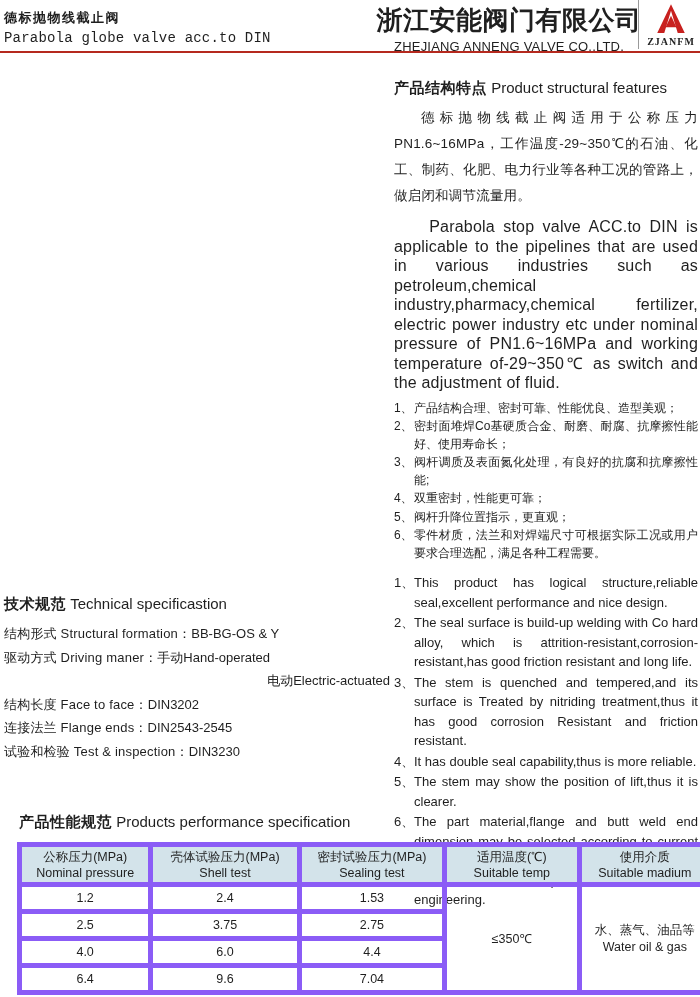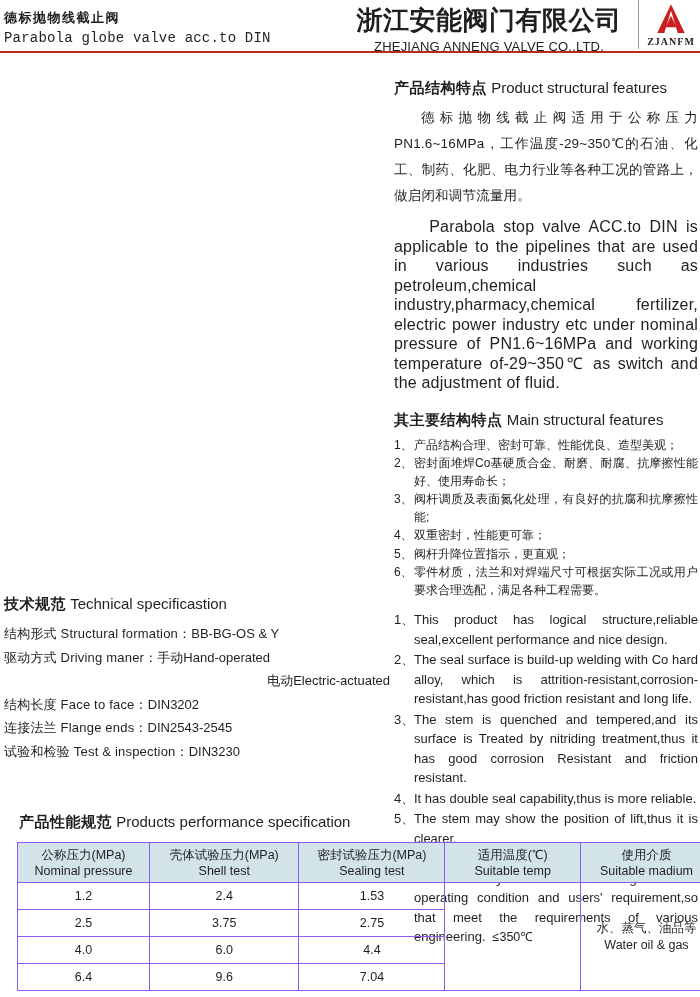--- a/index.html
+++ b/index.html
@@ -7,21 +7,21 @@
   .page {
     position:relative; width:700px; height:997px; margin:0 auto;
     background:#ffffff; color:#1f1f1f;
     font-family:"Liberation Sans", sans-serif; overflow:hidden;
   }
 
   
   .title-block { position:absolute; left:4px; top:9px;font-family:Liberation Mono, monospace; }
   .t-zh { font-size:13px; font-weight:bold; letter-spacing:1.5px; }
   .t-en { font-size:14px; margin-top:3px; letter-spacing:0.2px; }
-  .company-block { position:absolute; left:348px; top:3px; width:282px; text-align:center; }
+  .company-block { position:absolute; left:368px; top:3px; width:282px; text-align:center; }
   .c-zh { font-size:26px; font-weight:bold; white-space:nowrap; letter-spacing:0.5px; }
   .c-en { font-size:13px; font-weight:normal; letter-spacing:0.2px; margin-top:1px; white-space:nowrap; }
   .logo-divider { position:absolute; left:638px; top:0; width:1px; height:49px; background:#9a9a9a; }
   .logo { position:absolute; left:646px; top:3px; width:50px; text-align:center; }
   .logo svg { width:32px; height:32px; display:block; margin:0 auto; }
   .logo-text { font-family:"Liberation Serif", serif; font-size:10px; font-weight:bold; letter-spacing:1px; color:#222; margin-top:1px; }
   .red-rule { position:absolute; left:0; top:51px; width:700px; height:2px; background:#b5291e; }
 
   
   .right-col { position:absolute; left:394px; top:79px; width:304px; }
@@ -43,21 +43,21 @@
   .left-specs { position:absolute; left:4px; top:595px; width:386px; }
   .left-specs .sec-title { margin-bottom:8px; }
   .spec-line { font-size:13px; line-height:23.5px; white-space:nowrap; }
   .spec-line .lbl { letter-spacing:0.2px; }
   .spec-line.indent { padding-left:137px;text-align:right; }
 
   
   .perf { position:absolute; left:15px; top:813px; width:604px; }
   .perf .sec-title { margin-left:4px; }
   .perf-table { border-collapse:collapse; width:696px; margin:10px 2px 0 2px; table-layout:fixed; }
-  .perf-table th, .perf-table td { border:1px solid #8b5cf6; text-align:center; vertical-align:middle; font-weight:normal; }
+  .perf-table th, .perf-table td { border:5px solid #8b5cf6; text-align:center; vertical-align:middle; font-weight:normal; }
   .perf-table th { background:#d3e3ea; height:40px; font-size:12.5px; line-height:16px; }
   .perf-table td { height:27px; font-size:12.5px; }
   .hdr-zh, .hdr-en { display:block; }
   .cell-two-line { line-height:17px; }
 </style>
 </head>
 <body>
 
 <div class="page">
 
@@ -83,24 +83,20 @@
 
   <div class="right-col">
 
     <div class="sec-title">
       <span class="zh">产品结构特点</span>
       <span class="en">Product structural features</span>
     </div>
     <p class="para-zh">德标抛物线截止阀适用于公称压力PN1.6~16MPa，工作温度-29~350℃的石油、化工、制药、化肥、电力行业等各种工况的管路上，做启闭和调节流量用。</p>
     <p class="para-en">Parabola stop valve ACC.to DIN is applicable to the pipelines that are used in various industries such as petroleum,chemical industry,pharmacy,chemical fertilizer, electric power industry etc under nominal pressure of PN1.6~16MPa and working temperature of-29~350℃ as switch and the adjustment of fluid.</p>
 
-    <div class="sec-title feat-title">
-      <span class="zh">其主要结构特点</span>
-      <span class="en">Main structural features</span>
-    </div>
 
     <div class="list list-zh">
       <div class="list-item">
           <span class="n">1、</span>
           <span class="t">产品结构合理、密封可靠、性能优良、造型美观；</span>
         </div>
       <div class="list-item">
           <span class="n">2、</span>
           <span class="t">密封面堆焊Co基硬质合金、耐磨、耐腐、抗摩擦性能好、使用寿命长；</span>
         </div>

